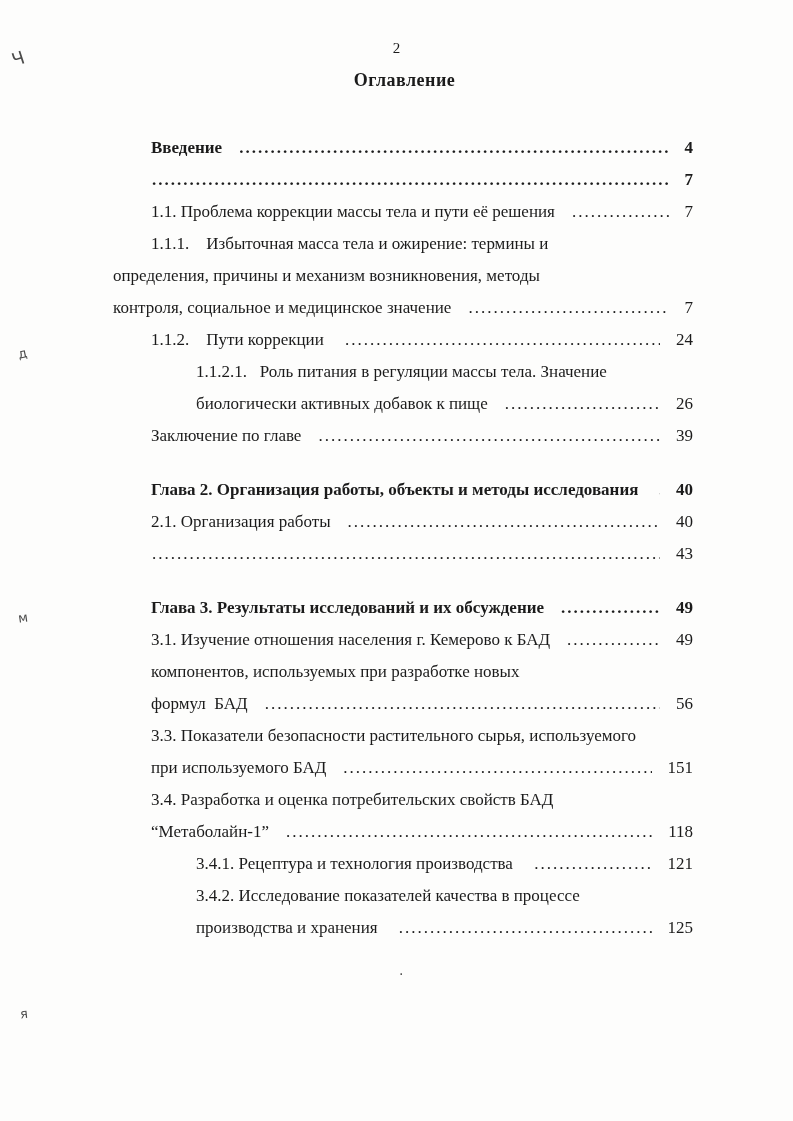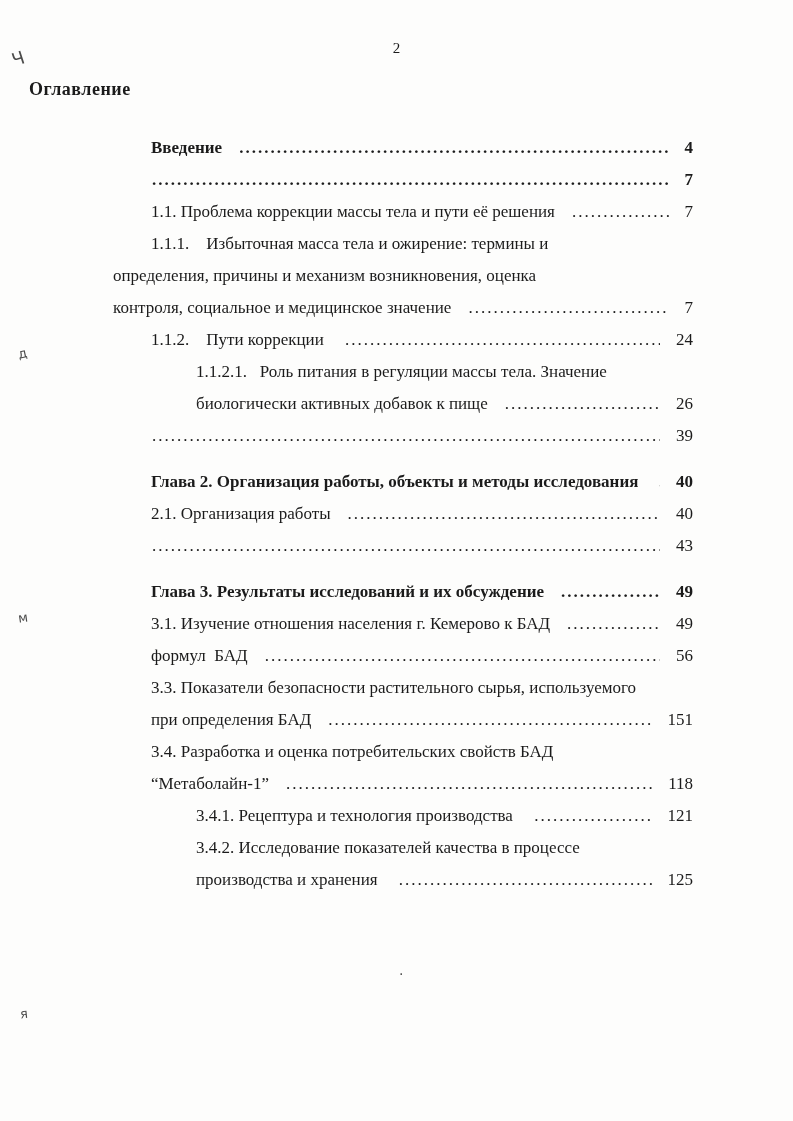--- a/index.html
+++ b/index.html
@@ -10,31 +10,31 @@
     font-family:"Liberation Serif", serif;
     color:#1b1b1b;
     overflow:hidden;
   }
   .pagenum{
     position:absolute;top:40px;left:0;right:0;
     text-align:center;font-size:15px;
   }
   .title{
     position:absolute;top:66px;left:16px;right:0;
-    text-align:left;font-size:18px;font-weight:bold;margin:13px;
+    text-align:center;font-size:18px;font-weight:bold;margin:4px;
     letter-spacing:.5px;
   }
   .toc{
     position:absolute;top:132px;left:113px;width:580px;
     font-size:17px;
   }
   .row{
     display:flex;align-items:baseline;line-height:32px;gap:16px;
   }
-  .row.gap{margin-top:14px;}
+  .row.gap{margin-top:22px;}
   .row.b{font-weight:bold;}
   .ind0{padding-left:0;}
   .ind1{padding-left:38px;}
   .ind2{padding-left:83px;text-align:right;}
   .t{white-space:pre-wrap;flex:0 1 auto;}
   .leader{
     flex:1 1 0;min-width:0;overflow:hidden;white-space:nowrap;
     letter-spacing:2px;padding:0 1px;
   }
   .pg{flex:0 0 auto;}
@@ -69,41 +69,42 @@
       </div>
       <div class="row ind1">
         <span class="t">1.1. Проблема коррекции массы тела и пути её решения</span>
         <span class="leader">....................................................................................................................................................................................................................................................................</span>
         <span class="pg">7</span>
       </div>
       <div class="row ind1">
         <span class="t">1.1.1.    Избыточная масса тела и ожирение: термины и</span>
       </div>
       <div class="row ind0">
-        <span class="t">определения, причины и механизм возникновения, оценка</span>
+        <span class="t">определения, причины и механизм возникновения, методы</span>
       </div>
       <div class="row ind0">
         <span class="t">контроля, социальное и медицинское значение</span>
         <span class="leader">....................................................................................................................................................................................................................................................................</span>
         <span class="pg">7</span>
       </div>
       <div class="row ind1">
         <span class="t">1.1.2.    Пути коррекции </span>
         <span class="leader">....................................................................................................................................................................................................................................................................</span>
         <span class="pg">24</span>
       </div>
       <div class="row ind2">
         <span class="t">1.1.2.1.   Роль питания в регуляции массы тела. Значение</span>
       </div>
       <div class="row ind2">
         <span class="t">биологически активных добавок к пище</span>
         <span class="leader">....................................................................................................................................................................................................................................................................</span>
         <span class="pg">26</span>
       </div>
       <div class="row ind1">
+        <span class="t">Заключение по главе</span>
         <span class="leader">....................................................................................................................................................................................................................................................................</span>
         <span class="pg">39</span>
       </div>
       <div class="row ind1 b gap">
         <span class="t">Глава 2. Организация работы, объекты и методы исследования </span>
         <span class="leader">....................................................................................................................................................................................................................................................................</span>
         <span class="pg">40</span>
       </div>
       <div class="row ind1">
         <span class="t">2.1. Организация работы</span>
@@ -118,29 +119,32 @@
         <span class="t">Глава 3. Результаты исследований и их обсуждение</span>
         <span class="leader">....................................................................................................................................................................................................................................................................</span>
         <span class="pg">49</span>
       </div>
       <div class="row ind1">
         <span class="t">3.1. Изучение отношения населения г. Кемерово к БАД</span>
         <span class="leader">....................................................................................................................................................................................................................................................................</span>
         <span class="pg">49</span>
       </div>
       <div class="row ind1">
+        <span class="t">компонентов, используемых при разработке новых</span>
+      </div>
+      <div class="row ind1">
         <span class="t">формул  БАД</span>
         <span class="leader">....................................................................................................................................................................................................................................................................</span>
         <span class="pg">56</span>
       </div>
       <div class="row ind1">
         <span class="t">3.3. Показатели безопасности растительного сырья, используемого</span>
       </div>
       <div class="row ind1">
-        <span class="t">при определения БАД</span>
+        <span class="t">при используемого БАД</span>
         <span class="leader">....................................................................................................................................................................................................................................................................</span>
         <span class="pg">151</span>
       </div>
       <div class="row ind1">
         <span class="t">3.4. Разработка и оценка потребительских свойств БАД</span>
       </div>
       <div class="row ind1">
         <span class="t">“Метаболайн-1”</span>
         <span class="leader">....................................................................................................................................................................................................................................................................</span>
         <span class="pg">118</span>

